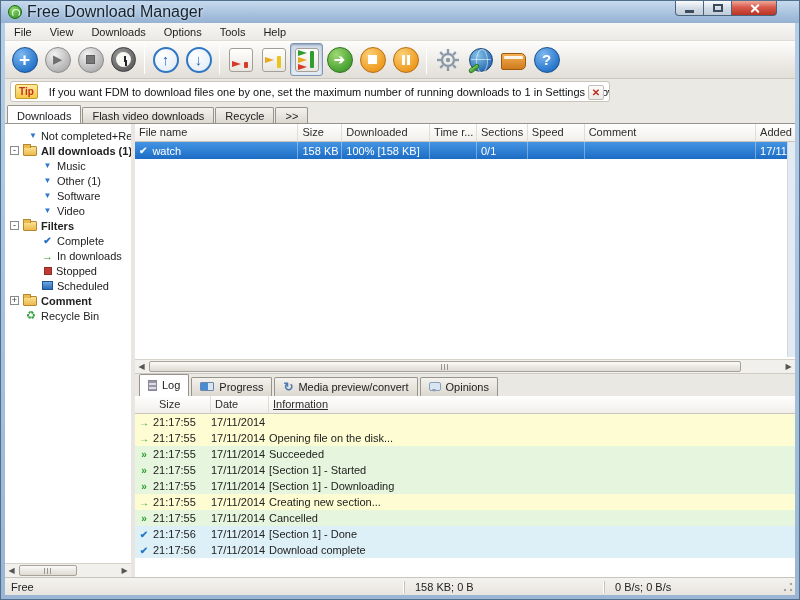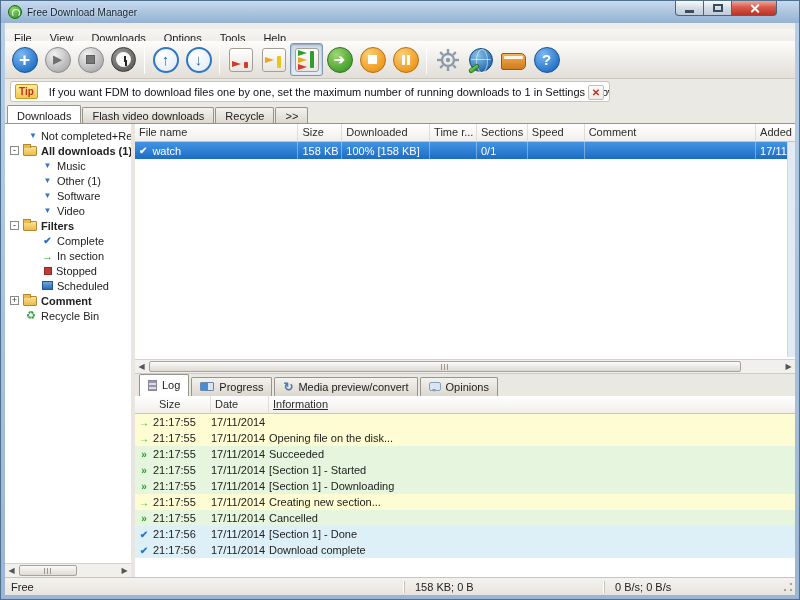--- a/index.html
+++ b/index.html
@@ -7,39 +7,39 @@
   body { font-family:"Liberation Sans", sans-serif; font-size:11px; color:#222; background:#fff; }
 
   
   .win { position:absolute; inset:0; background:linear-gradient(#b7cfe8,#9ab6d4); border:1px solid #50708e; }
   .titlebar { position:absolute; left:0; top:0; right:0; height:22px;
               background:linear-gradient(#c7daee,#a7c1dd 60%,#96b2d2); display:flex; align-items:center; }
   .app-ic { width:14px; height:14px; border-radius:50%; margin:0 5px 0 7px;
             background:radial-gradient(circle at 35% 30%, #8fd76a, #2f8f22); border:1px solid #1d6a14; position:relative; }
   .app-ic::after { content:""; position:absolute; left:3px; top:3px; width:6px; height:6px;
                    border:1.5px solid #eaffea; border-radius:50%; border-bottom-color:transparent; }
-  .title-text { color:#16222e; text-shadow:0 0 3px #e8f2fc; font-size:10px; }
+  .title-text { color:#16222e; text-shadow:0 0 3px #e8f2fc; font-size:16px; }
   .winbtns { position:absolute; right:22px; top:0; display:flex; }
   .wbtn { height:15px; border:1px solid #4a647e; border-top:none; display:flex; align-items:center; justify-content:center;
           background:linear-gradient(#fbfcfd,#d3dde7 50%,#bfcbd8); }
   .wbtn.first { border-radius:0 0 0 4px; width:29px; }
   .wbtn.mid { width:28px; border-left:none; }
   .wbtn.close { width:45px; border-left:none; border-radius:0 0 4px 0;
                 background:linear-gradient(#f0a89a,#d9594a 45%,#b83325); }
   .ic-min { width:9px; height:3px; background:#3c4c5c; margin-top:6px; }
   .ic-max { width:10px; height:8px; border:2px solid #3c4c5c; background:transparent; }
   .ic-x { position:relative; width:11px; height:11px; }
   .ic-x::before,.ic-x::after { content:""; position:absolute; left:5px; top:0; width:2.4px; height:11px; background:#fff; border-radius:1px; }
   .ic-x::before { transform:rotate(45deg); } .ic-x::after { transform:rotate(-45deg); }
 
   .inner { position:absolute; left:4px; right:4px; top:22px; bottom:4px; background:#efede9; }
 
   
   .menubar { position:absolute; left:0; right:0; top:0; height:18px; background:linear-gradient(#f7f6f4,#eceae6);
-             display:flex; align-items:center; border-bottom:1px solid #e0ddd7;margin-top:6px; }
+             display:flex; align-items:center; border-bottom:1px solid #e0ddd7; }
   .menu-item { padding:2px 9px; color:#1c1c1c; }
 
   
   .toolbar { position:absolute; left:0; right:0; top:18px; height:38px;
              background:linear-gradient(#fdfdfc,#eae7e2 70%,#e2ded8); border-bottom:1px solid #ccc8c0;
              display:flex; align-items:center; padding-left:3px; }
   .tb { width:33px; height:33px; display:flex; align-items:center; justify-content:center; }
   .tsep { width:1px; height:28px; background:#c4c0b8; border-right:1px solid #fff; margin:0 4px; }
   .circ { width:26px; height:26px; border-radius:50%; display:flex; align-items:center; justify-content:center; font-weight:bold; }
   .c-blue  { background:radial-gradient(circle at 35% 28%, #7db8f0, #2a77cc 70%, #1c5ea8); border:1px solid #16518f; color:#fff; font-size:19px; line-height:1; }
@@ -323,21 +323,21 @@
               <span class="exp">-</span>
               <span class="ifold"></span>
               <span class="lbl">Filters</span>
             </div>
           <div class="trow pl2">
               <span class="ichk">✔</span>
               <span class="lbl">Complete</span>
             </div>
           <div class="trow pl2">
               <span class="iarr">→</span>
-              <span class="lbl">In section</span>
+              <span class="lbl">In downloads</span>
             </div>
           <div class="trow pl2">
               <span class="istop"></span>
               <span class="lbl">Stopped</span>
             </div>
           <div class="trow pl2">
               <span class="isched"></span>
               <span class="lbl">Scheduled</span>
             </div>
           <div class="trow b pl0">

